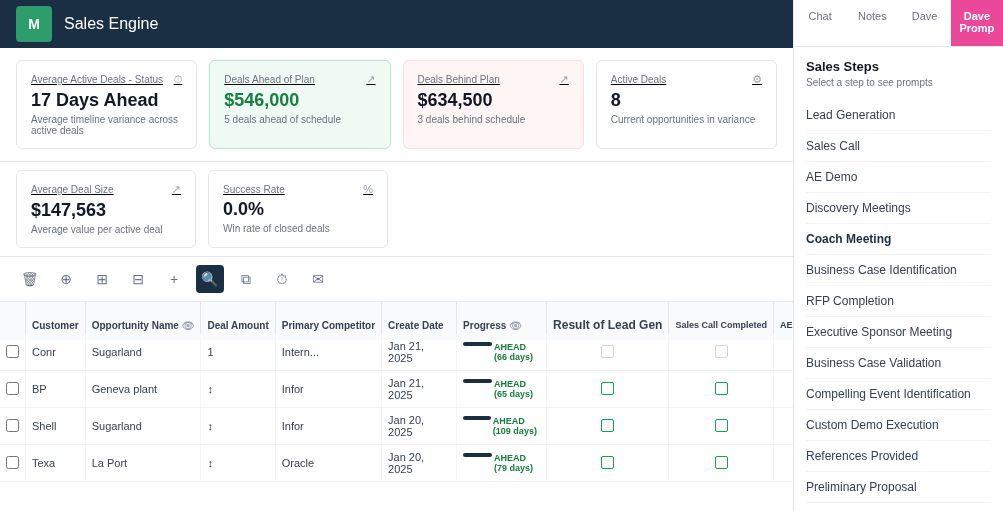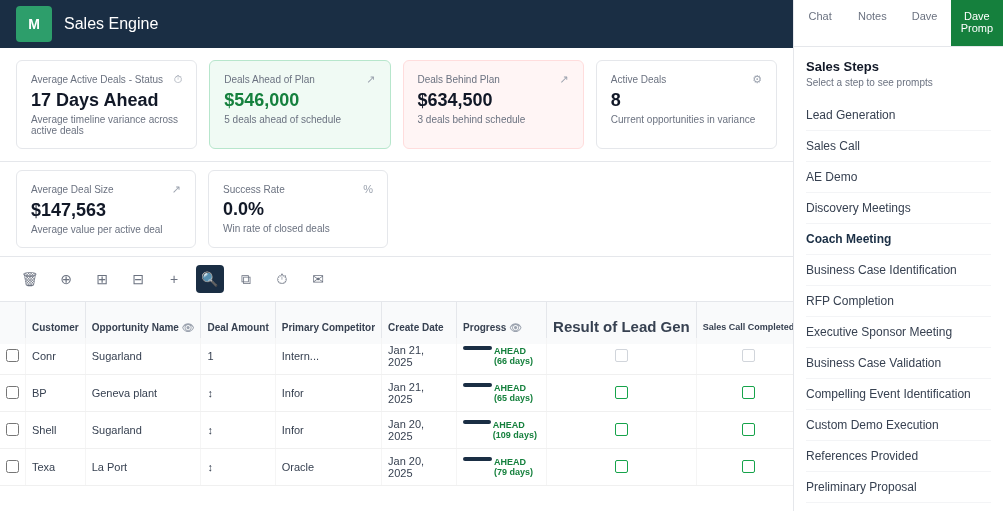--- a/index.html
+++ b/index.html
@@ -12,21 +12,21 @@
     .header { background: #1a2e44; display: flex; align-items: center; padding: 8px 16px; height: 48px; }
     .logo-box { background: #2d9e6b; width: 36px; height: 36px; border-radius: 4px; display: flex; align-items: center; justify-content: center; margin-right: 12px; }
     .logo-text { color: white; font-weight: bold; font-size: 14px; }
     .header-title { color: white; font-size: 16px; font-weight: 500; }
     
     
     .metrics-section { padding: 12px 16px; display: flex; gap: 12px; background: white; border-bottom: 1px solid #e5e7eb; }
     .metric-card { background: white; border: 1px solid #e5e7eb; border-radius: 6px; padding: 12px 14px; flex: 1; min-width: 0; }
     .metric-card.green-bg { background: #f0faf4; border-color: #b7e6cc; }
     .metric-card.red-bg { background: #fff5f5; border-color: #fdd; }
-    .metric-header { display: flex; justify-content: space-between; align-items: center; margin-bottom: 4px; }
+    .metric-header { display: flex; justify-content: space-between; align-items: center; margin-bottom: 4px; text-decoration: underline; }
     .metric-label { font-size: 10px; color: #6b7280; font-weight: 500; }
     .metric-icon { color: #9ca3af; font-size: 11px; }
     .metric-value { font-size: 18px; font-weight: 700; color: #111827; margin-bottom: 3px; }
     .metric-value.green { color: #15803d; }
     .metric-desc { font-size: 10px; color: #6b7280; }
     
     
     .metrics-row2 { padding: 8px 16px 8px; display: flex; gap: 12px; background: white; border-bottom: 1px solid #e5e7eb; }
     
     
@@ -44,21 +44,21 @@
     .checkbox { width: 13px; height: 13px; border: 1px solid #d1d5db; border-radius: 2px; cursor: pointer; }
     
     .progress-bar-wrap { display: flex; flex-direction: row; gap: 2px; }
     .progress-bar { height: 4px; background: #1a2e44; border-radius: 2px; width: 60%; }
     .ahead-badge { color: #15803d; font-weight: 600; font-size: 9px; }
     
     
     .right-sidebar { width: 210px; background: white; border-left: 1px solid #e5e7eb; display: flex; flex-direction: column; height: 511px; overflow: hidden; }
     .sidebar-tabs { display: flex; border-bottom: 1px solid #e5e7eb; }
     .sidebar-tab { flex: 1; padding: 10px 4px; text-align: center; font-size: 11px; color: #6b7280; cursor: pointer; border-bottom: 2px solid transparent; }
-    .sidebar-tab.highlight { background: #15803d; color: white; font-weight: 400; }
+    .sidebar-tab.highlight { background: #ec4899; color: white; font-weight: 700; }
     .sidebar-content { padding: 12px; flex: 1; overflow-y: auto; }
     .sidebar-section-title { font-size: 13px; font-weight: 700; color: #111827; margin-bottom: 3px; }
     .sidebar-section-sub { font-size: 10px; color: #6b7280; margin-bottom: 12px; }
     .sidebar-item { padding: 8px 0; font-size: 12px; color: #374151; cursor: pointer; border-bottom: 1px solid #f3f4f6; }
     .sidebar-item.active { color: #1a2e44; font-weight: 600; }
     
     .col-customer { min-width: 50px; }
     .col-opp { min-width: 70px; }
     .col-deal { min-width: 40px; }
     .col-comp { min-width: 50px; }
@@ -164,21 +164,21 @@
           <th class="col-comp">
             <span>Primary Competitor</span>
           </th>
           <th class="col-date">
             <span>Create Date</span>
           </th>
           <th class="col-prog">
             <span>Progress</span>
             <span class="eye-icon">👁</span>
           </th>
-          <th class="col-check" style="font-size:15px; line-height:1.2;">Result of Lead Gen</th>
+          <th class="col-check" style="font-size:12px; line-height:1.2;">Result of Lead Gen</th>
           <th class="col-check" style="font-size:9px; line-height:1.2;">Sales Call Completed</th>
           <th class="col-check" style="font-size:9px;">AE Demo</th>
 
         </tr>
       </thead>
       <tbody id="table-body">
       <tr>
             <td class="checkbox-cell"><input type="checkbox" class="checkbox" style=""></td>
             <td>Conr</td>
             <td>Sugarland</td>

